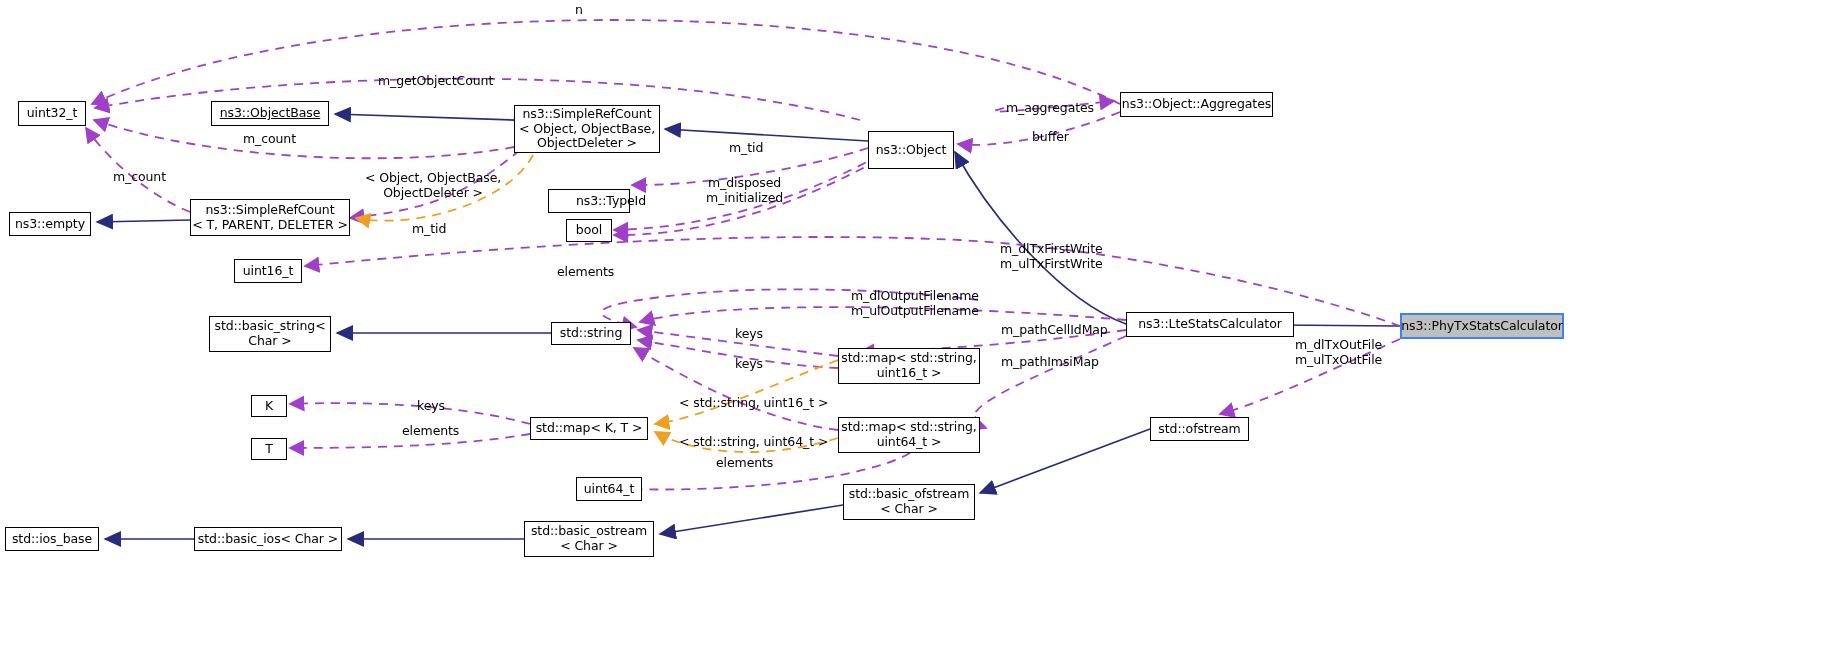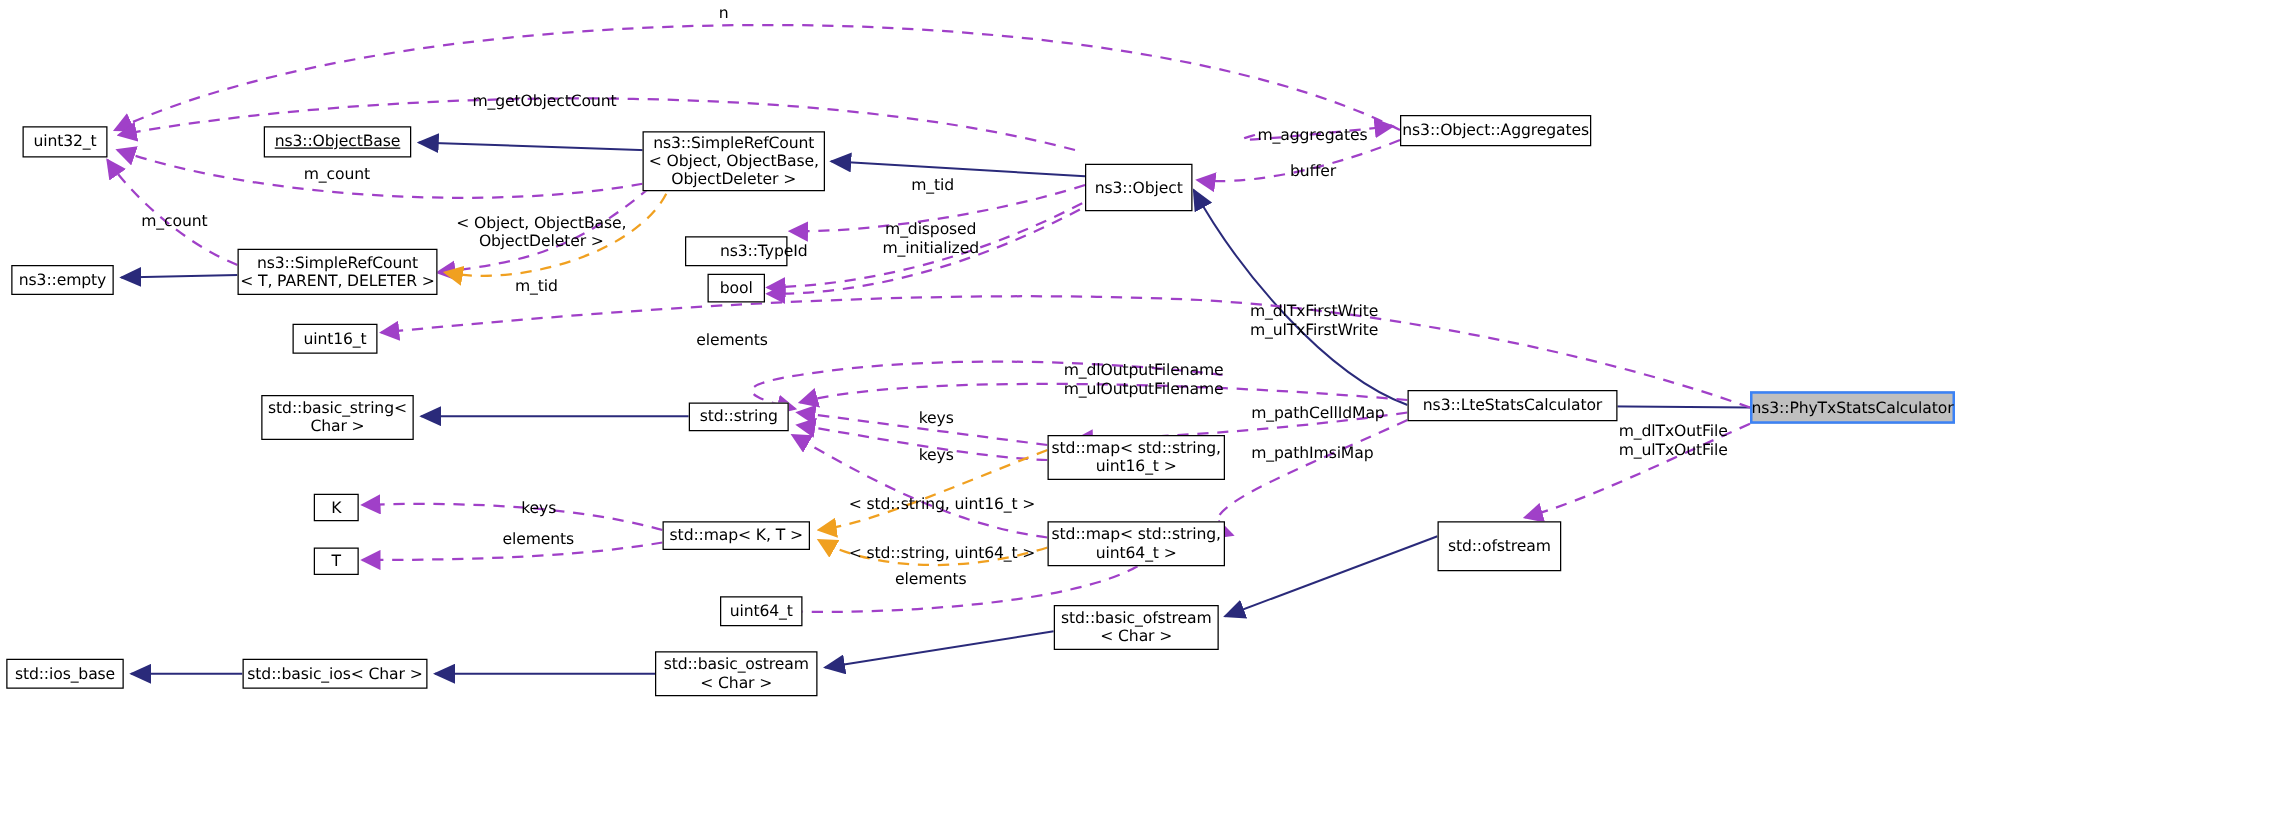--- a/index.html
+++ b/index.html
@@ -95,21 +95,21 @@
 Char &gt;</div>
       <div class="nodebox" style="left: 551px; top: 322px; width: 80px; height: 23px;">std::string</div>
       <div class="nodebox" style="left: 1126px; top: 312px; width: 168px; height: 25px;">ns3::LteStatsCalculator</div>
       <div class="nodebox hl" style="left: 1400px; top: 313px; width: 164px; height: 26px;">ns3::PhyTxStatsCalculator</div>
       <div class="nodebox" style="left: 838px; top: 348px; width: 142px; height: 36px;">std::map&lt; std::string,
 uint16_t &gt;</div>
       <div class="nodebox" style="left: 251px; top: 395px; width: 36px; height: 22px;">K</div>
       <div class="nodebox" style="left: 530px; top: 417px; width: 118px; height: 23px;">std::map&lt; K, T &gt;</div>
       <div class="nodebox" style="left: 838px; top: 417px; width: 142px; height: 36px;">std::map&lt; std::string,
 uint64_t &gt;</div>
-      <div class="nodebox" style="left: 1150px; top: 417px; width: 99px; height: 40px;">std::ofstream</div>
+      <div class="nodebox" style="left: 1150px; top: 417px; width: 99px; height: 24px;">std::ofstream</div>
       <div class="nodebox" style="left: 251px; top: 438px; width: 36px; height: 22px;">T</div>
       <div class="nodebox" style="left: 576px; top: 477px; width: 66px; height: 24px;">uint64_t</div>
       <div class="nodebox" style="left: 843px; top: 484px; width: 132px; height: 36px;">std::basic_ofstream
 &lt; Char &gt;</div>
       <div class="nodebox" style="left: 5px; top: 527px; width: 94px; height: 24px;">std::ios_base</div>
       <div class="nodebox" style="left: 194px; top: 527px; width: 148px; height: 24px;">std::basic_ios&lt; Char &gt;</div>
       <div class="nodebox" style="left: 524px; top: 521px; width: 130px; height: 36px;">std::basic_ostream
 &lt; Char &gt;</div>
     </div>
   <div id="labels">

